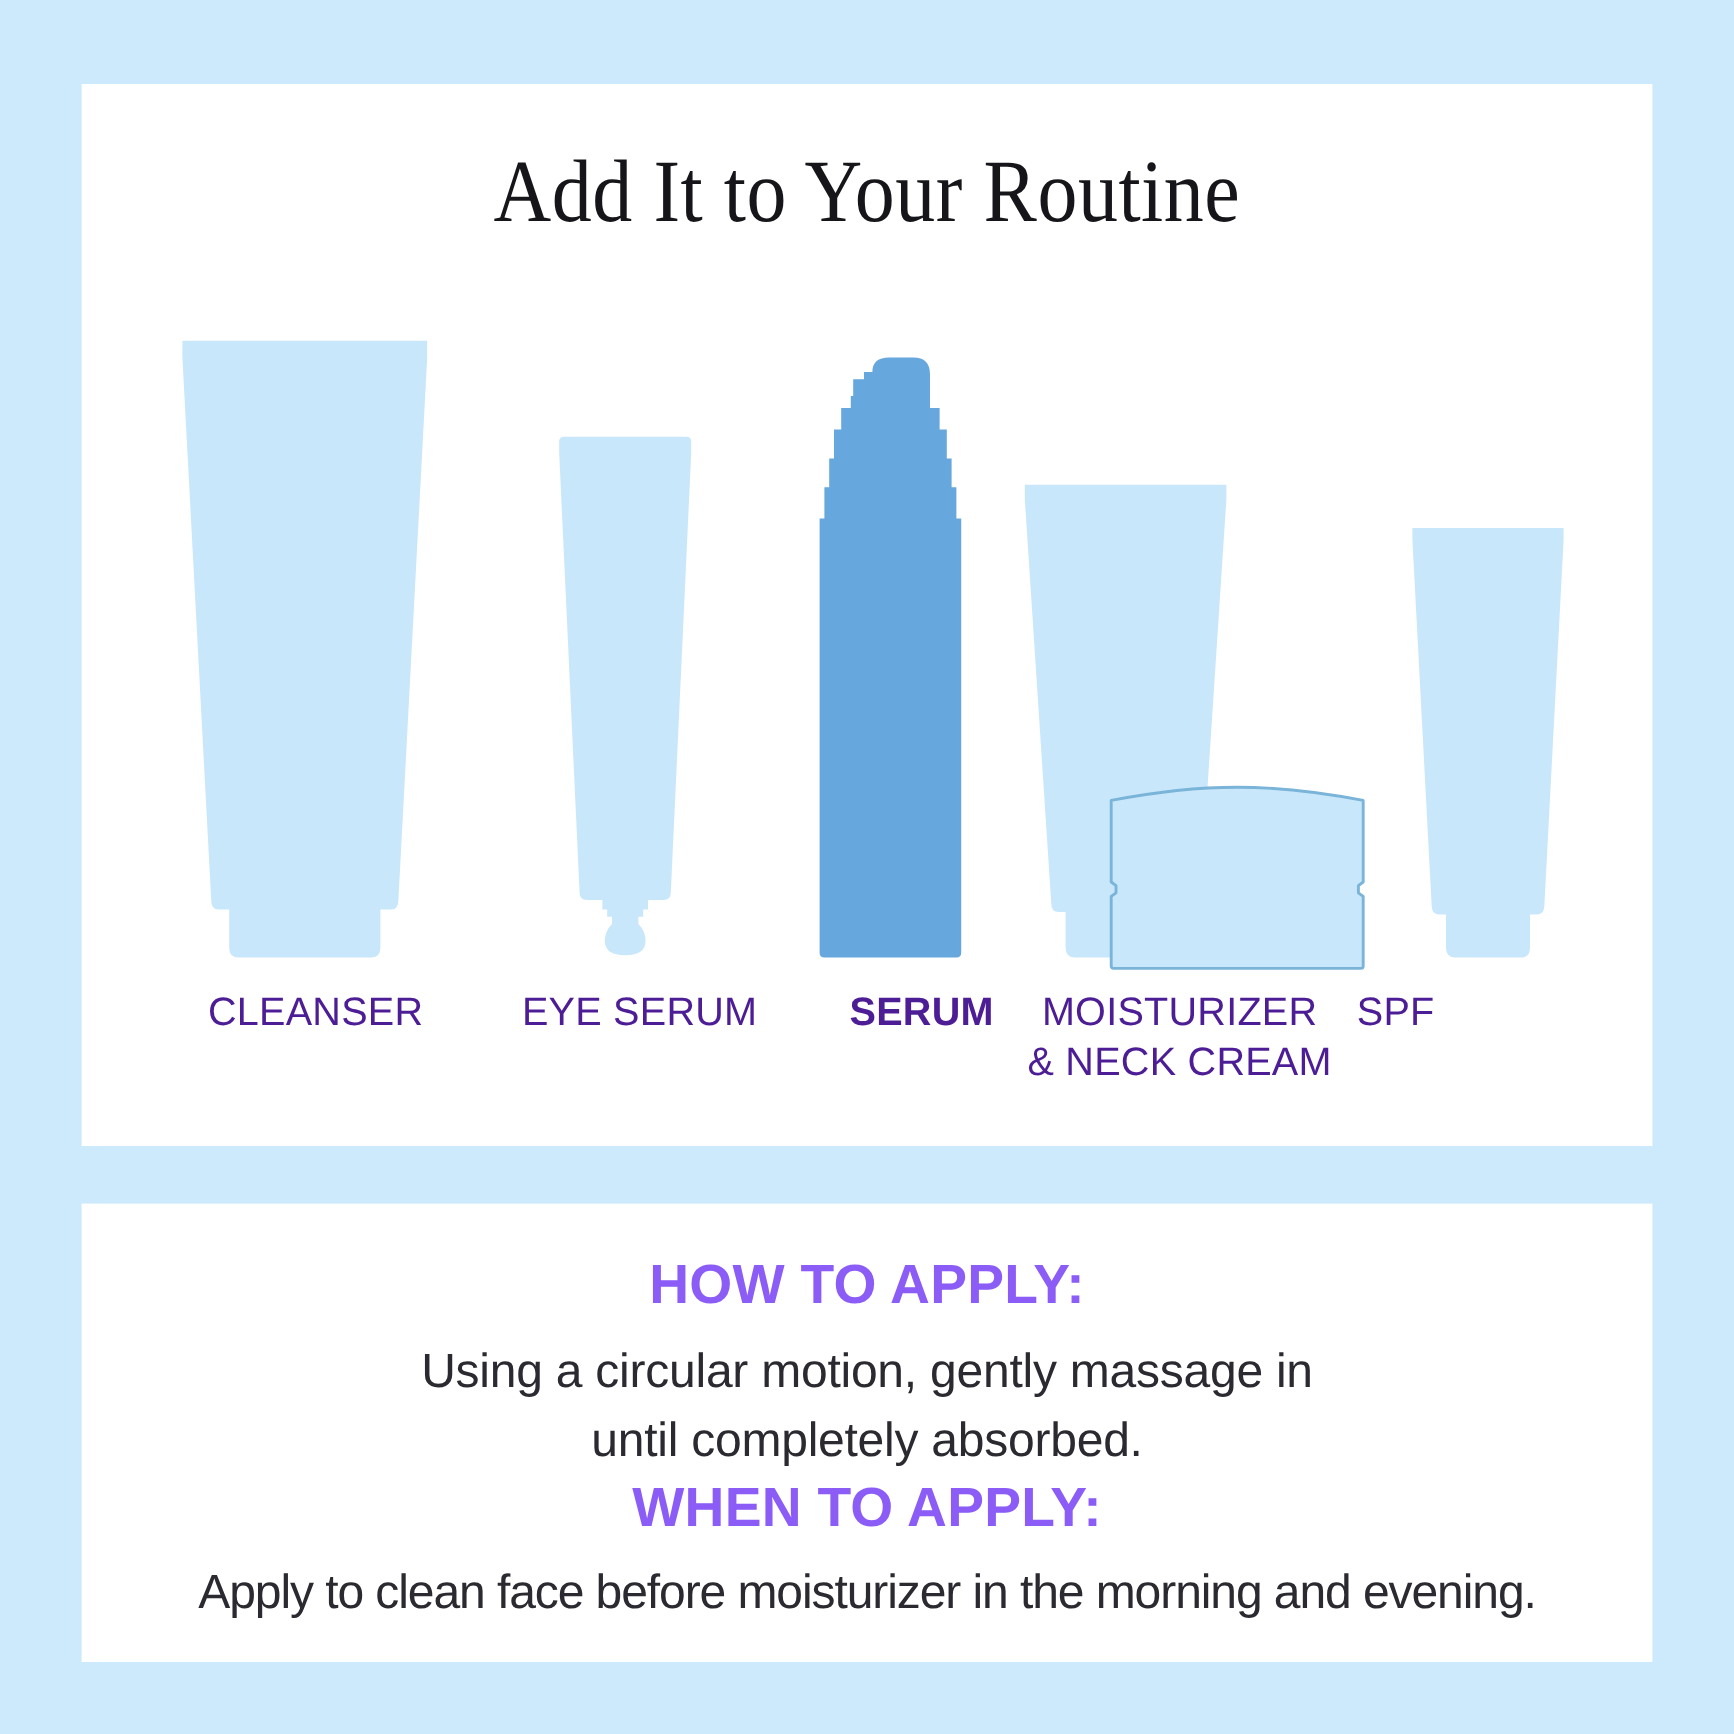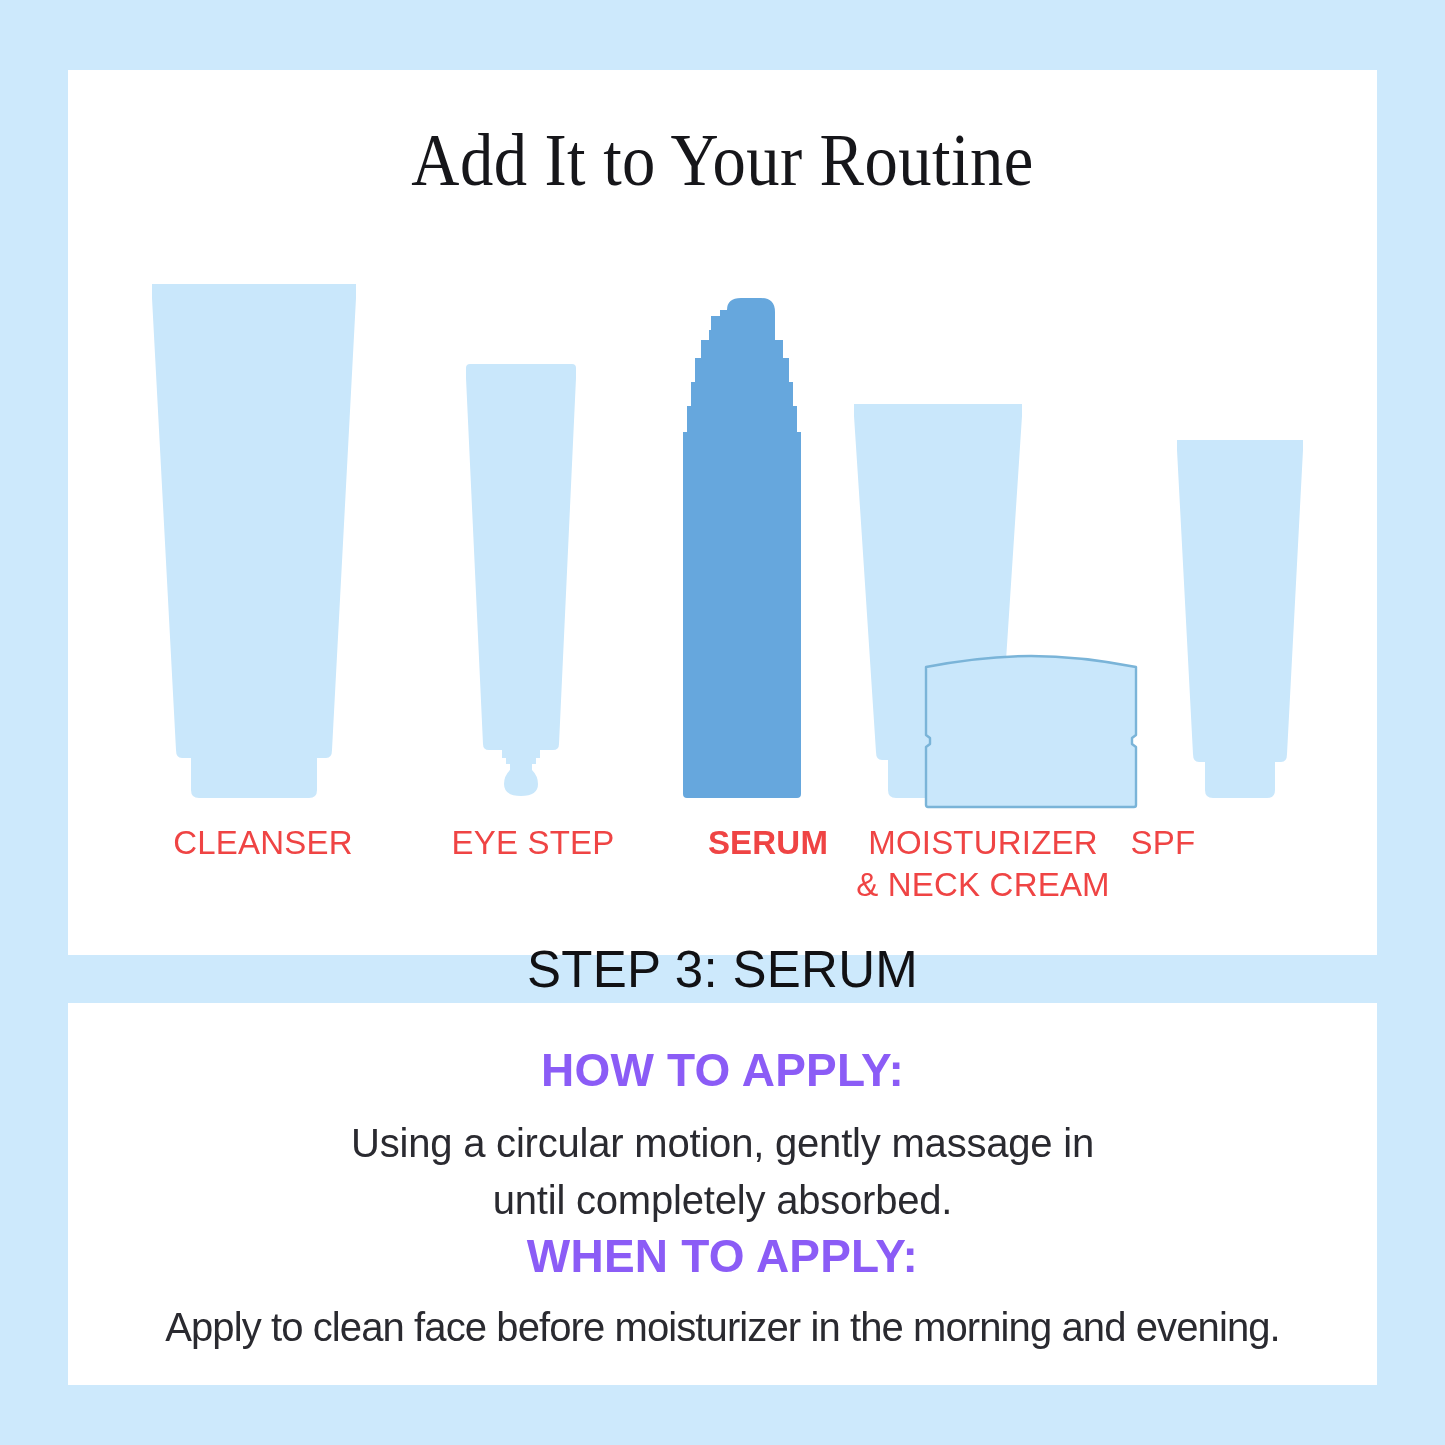--- a/index.html
+++ b/index.html
@@ -83,21 +83,21 @@
     left: 0;
     top: 752px;
     width: 1309px;
     height: 100px;
   }
   .label {
     position: absolute;
     text-align: center;
     font-size: 33px;
     font-weight: 400;
-    color: #ef4444;
+    color: #4c1d95;
     letter-spacing: 0.2px;
     line-height: 1.28;
   }
   .label.bold { font-weight: 700; }
 
   #label-cleanser    { left: 35px;  width: 320px; }
   #label-eye-care    { left: 305px; width: 320px; }
   #label-serum       { left: 540px; width: 320px; }
   #label-moisturizer { left: 750px; width: 330px; }
   #label-spf         { left: 980px; width: 230px; }
@@ -198,33 +198,32 @@
         <svg width="134" height="364" viewBox="0 0 134 364">
           <path d="M4 4 L130 4 L130 14 L114 318 Q114 326 108 326 L102 326 L102 354 Q102 362 94 362 L40 362 Q32 362 32 354 L32 326 L26 326 Q20 326 20 318 L4 14 Z" fill="#c9e7fb"></path>
         </svg>
       </div>
 
     </div>
 
     <div class="labels">
       <div class="label" id="label-cleanser">CLEANSER</div>
 
-      <div class="label" id="label-eye-care">EYE STEP</div>
+      <div class="label" id="label-eye-care">EYE SERUM</div>
 
       <div class="label" id="label-moisturizer">
         <span>MOISTURIZER</span><br>
         <span>&amp; NECK CREAM</span>
       </div>
 
       <div class="label bold" id="label-serum">SERUM</div>
 
       <div class="label" id="label-spf">SPF</div>
     </div>
 
-    <div class="step-heading">STEP 3: SERUM</div>
 
   </div>
 
   <div class="panel" id="apply-panel">
     <div class="apply-inner">
 
       <div class="apply-heading" id="how-heading">HOW TO APPLY:</div>
 
       <div class="apply-body" id="how-body">
         <span>Using a circular motion, gently massage in</span><br>

